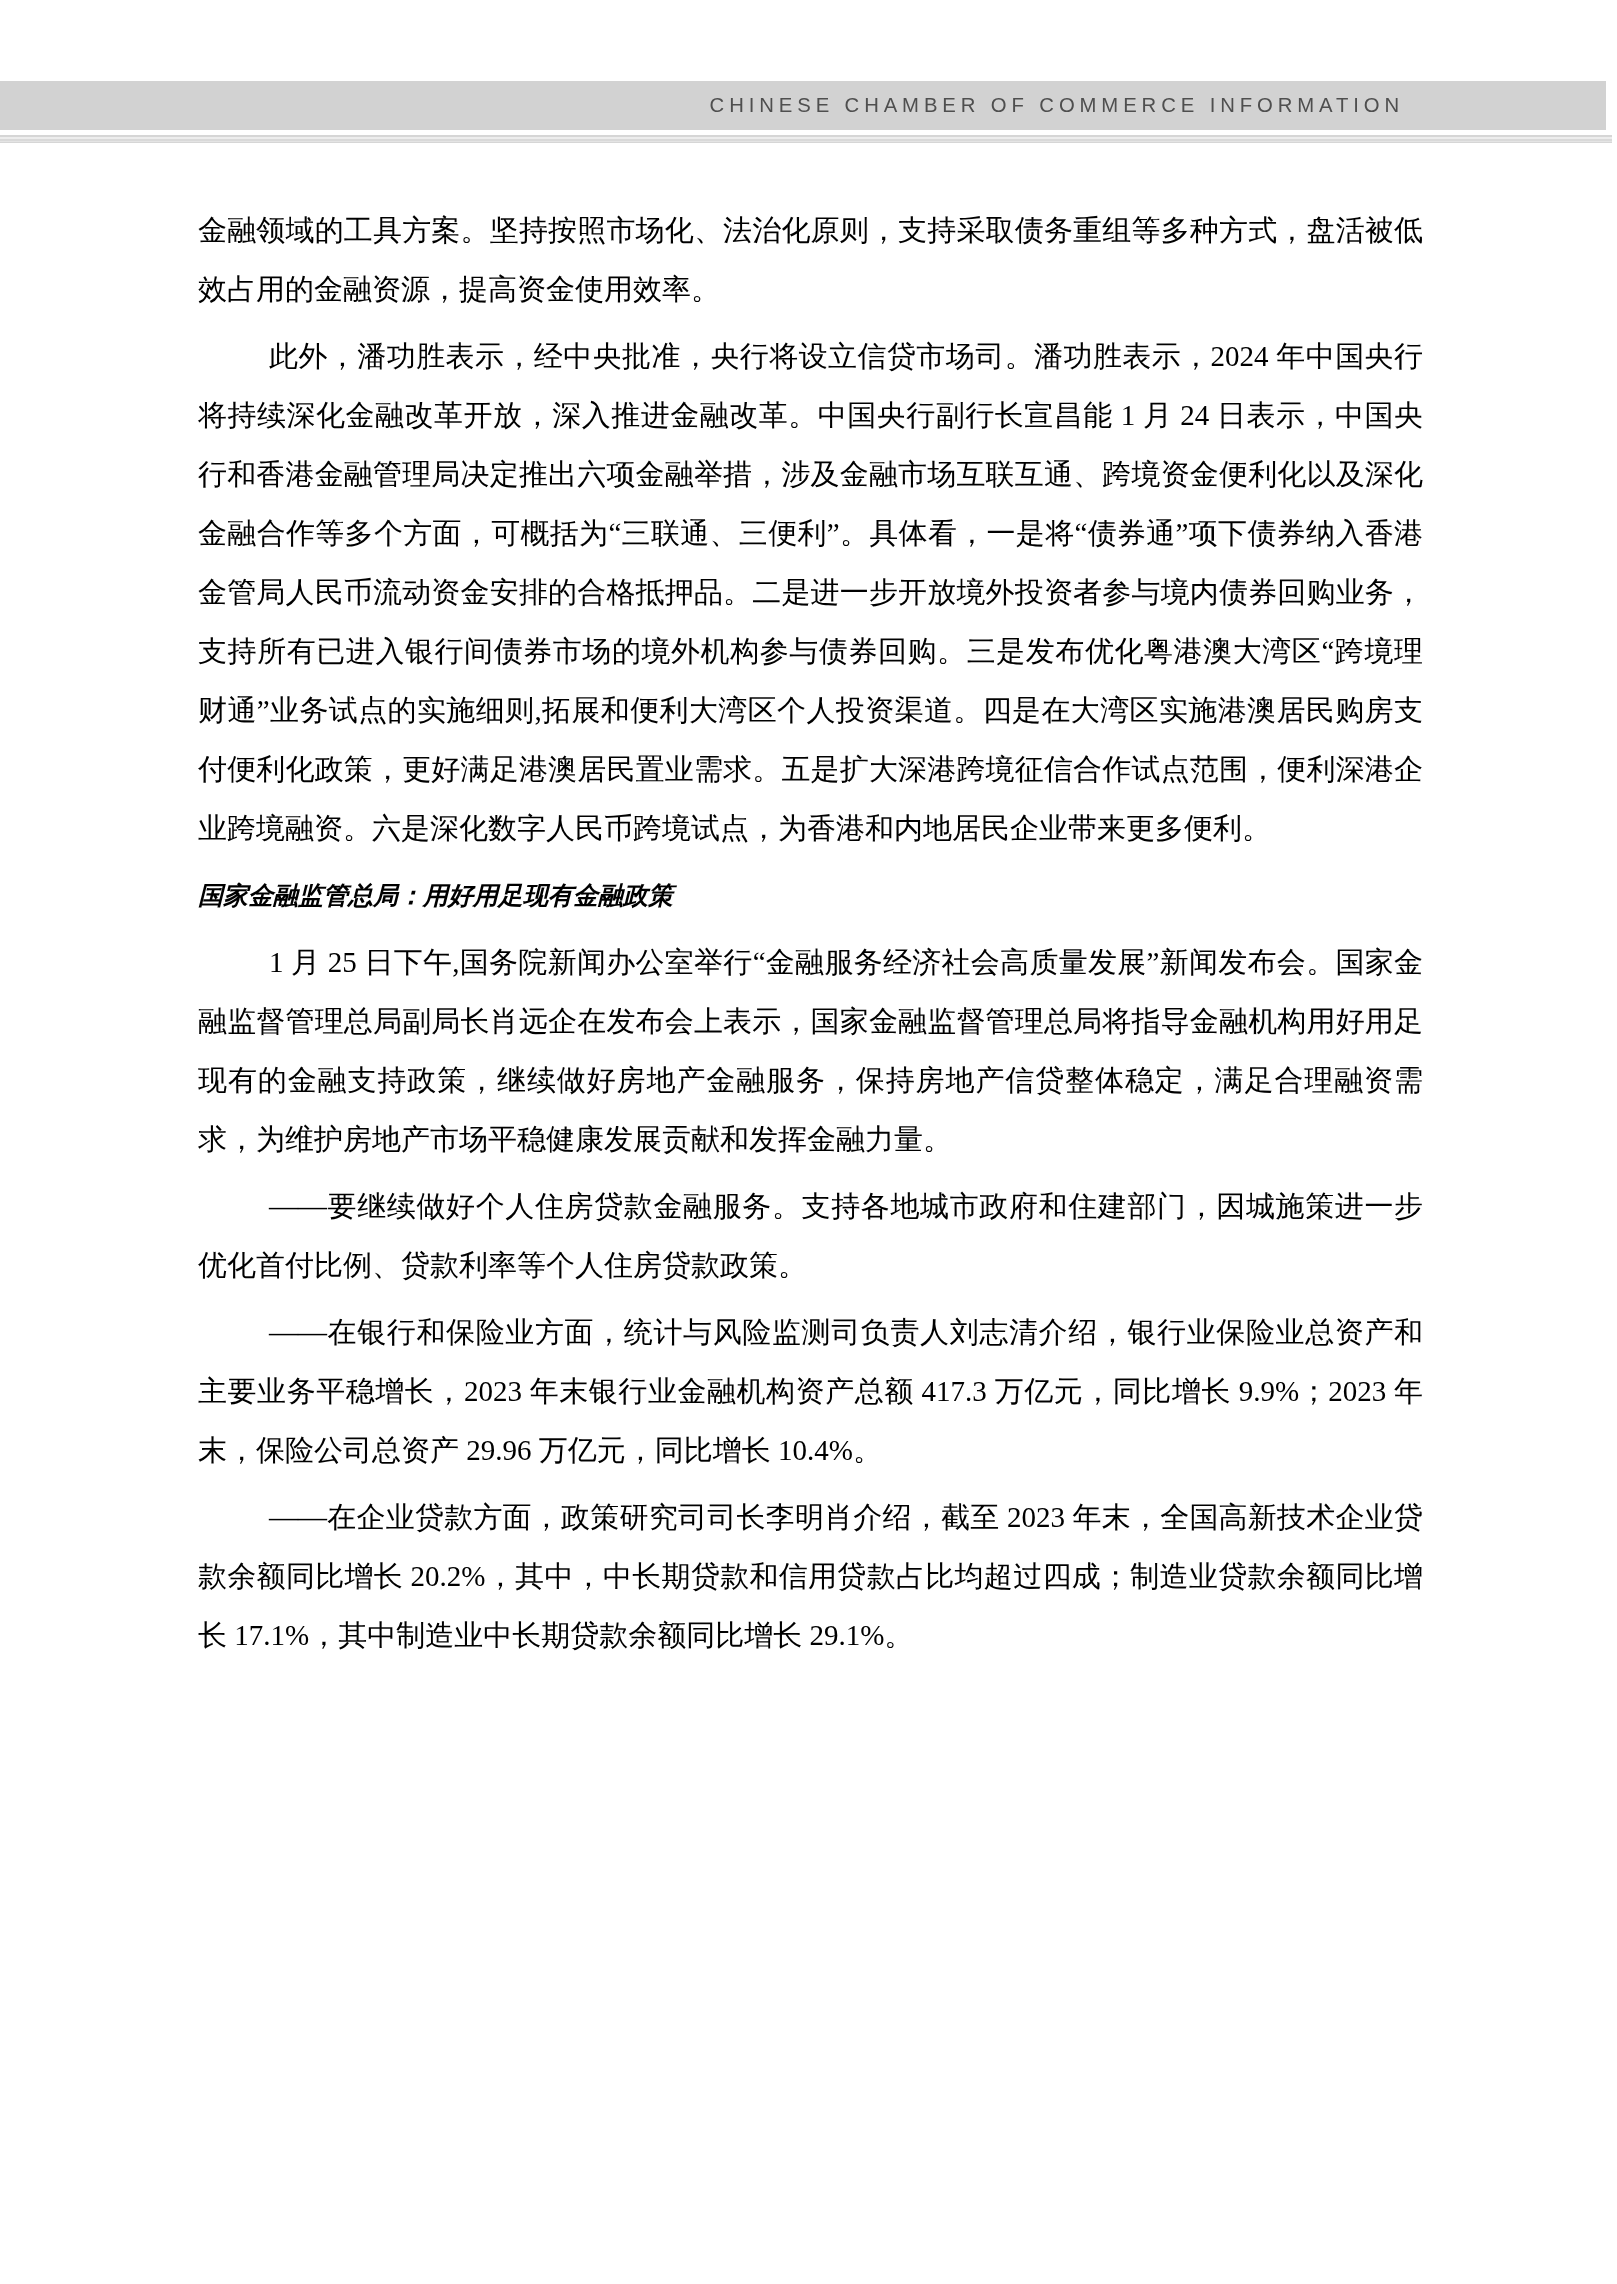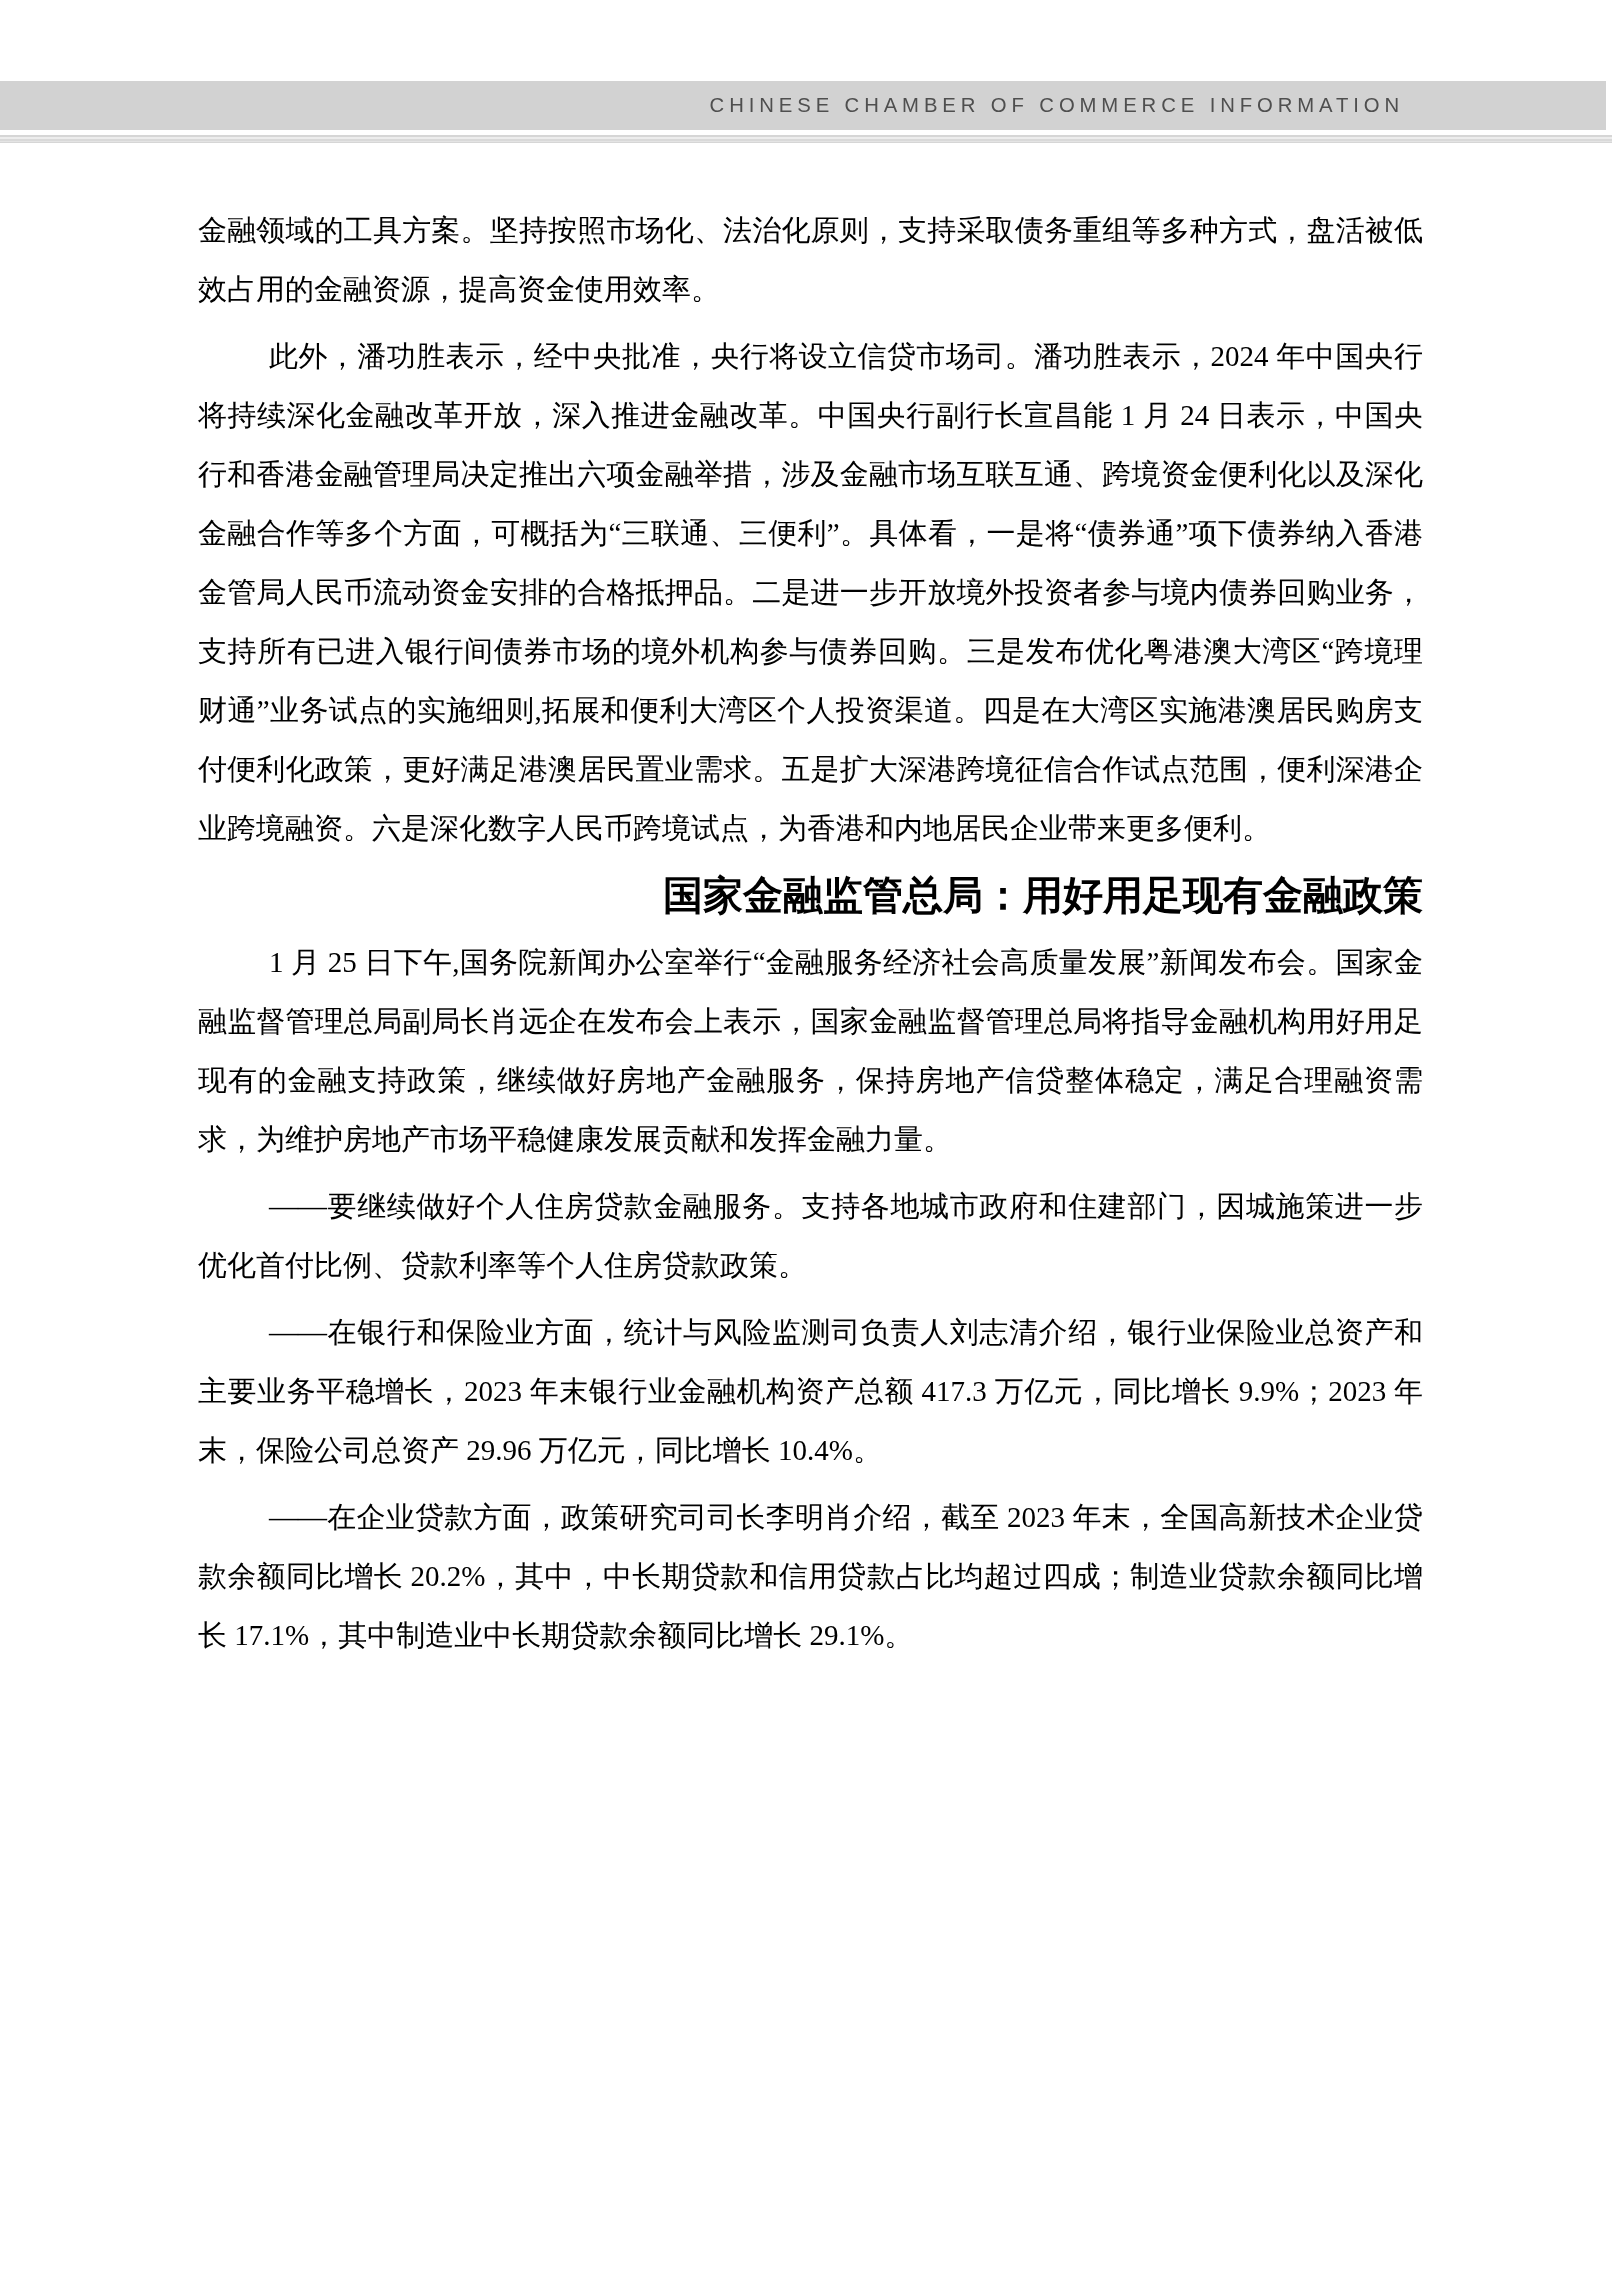--- a/index.html
+++ b/index.html
@@ -67,24 +67,25 @@
   }
   .p-cont {
     text-indent: 0;
   }
   .p-indent {
     text-indent: 71px;
   }
   .p-heading {
     font-family: "Liberation Sans", "DejaVu Sans", sans-serif;
     font-weight: bold;
-    font-size: 40px;
+    font-size: 25px;
     line-height: 59px;
-    text-align: right;
+    text-align: left;
     text-indent: 0;
+    font-style: italic;
   }
   
   .page-number {
     position: absolute;
     top: 2180px;
     left: 0;
     width: 1617px;
     text-align: center;
     font-size: 30px;
     line-height: 39px;

